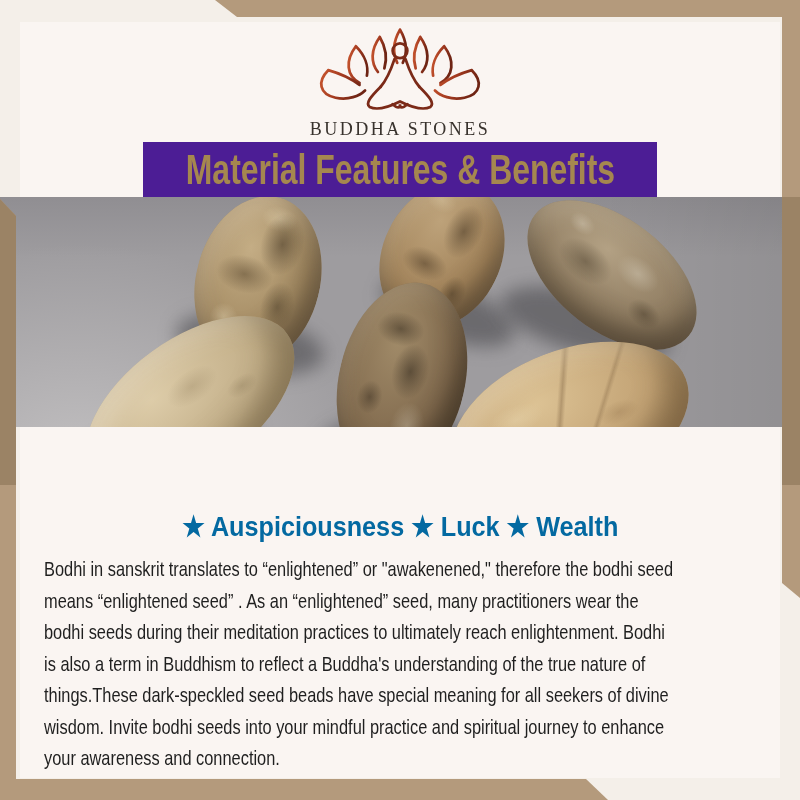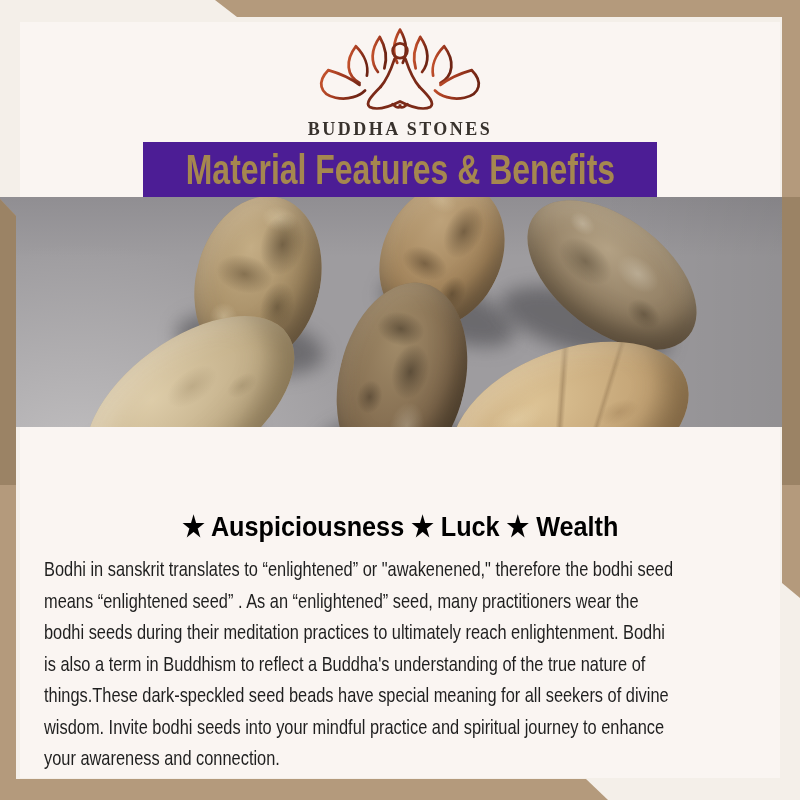--- a/index.html
+++ b/index.html
@@ -22,21 +22,21 @@
   .ribbon-left-dark{left:0;top:199px;width:16px;height:286px;background:#9b8365;z-index:7;
     clip-path:polygon(0 0,16px 17px,16px 286px,0 286px);}
   .ribbon-bottom{left:0;top:779px;width:610px;height:21px;
     clip-path:polygon(0 0,586px 0,608px 21px,0 21px);}
 
   
   .logo-wrap{left:0;top:26px;width:800px;text-align:center;z-index:2;}
   .logo-wrap svg{display:inline-block;}
   .brand-name{left:0;top:119px;width:800px;text-align:center;z-index:2;
     font-family:"Liberation Serif",serif;font-size:18px;letter-spacing:2.5px;
-    color:#38322d;font-weight:700;}
+    color:#38322d;font-weight:400;}
 
   
   .title-banner{left:143px;top:142px;width:514px;height:55px;background:#4c1d95;z-index:2;
     display:flex;align-items:center;justify-content:center;}
   .title-banner h1{margin:0;font-size:42px;font-weight:bold;color:#a5874f;
     white-space:nowrap;transform:scaleX(.76);letter-spacing:0;}
 
   
   .photo{left:0;top:197px;width:782px;height:230px;overflow:hidden;z-index:3;
     background:
@@ -105,21 +105,21 @@
 
   
   .photo-label{position:absolute;left:0;top:255px;width:216px;height:35px;z-index:5;
     background:rgba(130,102,72,.8);display:flex;align-items:center;
     padding-left:44px;box-sizing:border-box;
     font-family:"DejaVu Sans",sans-serif;font-weight:bold;font-size:24px;color:#fff;
     letter-spacing:1px;word-spacing:9px;}
 
   
   .benefits-line{left:0;top:510px;width:800px;text-align:center;z-index:2;
-    font-size:28px;font-weight:bold;color:#000000;white-space:nowrap;}
+    font-size:28px;font-weight:bold;color:#0369a1;white-space:nowrap;}
   .benefits-line span{display:inline-block;transform:scaleX(.9);}
 
   
   .description{left:44px;top:553px;width:940px;z-index:2;
     font-size:21px;line-height:31.5px;color:#1f1f1f;white-space:pre;
     transform:scaleX(.78);transform-origin:top left;letter-spacing:0;}
 </style>
 </head>
 <body>
 

